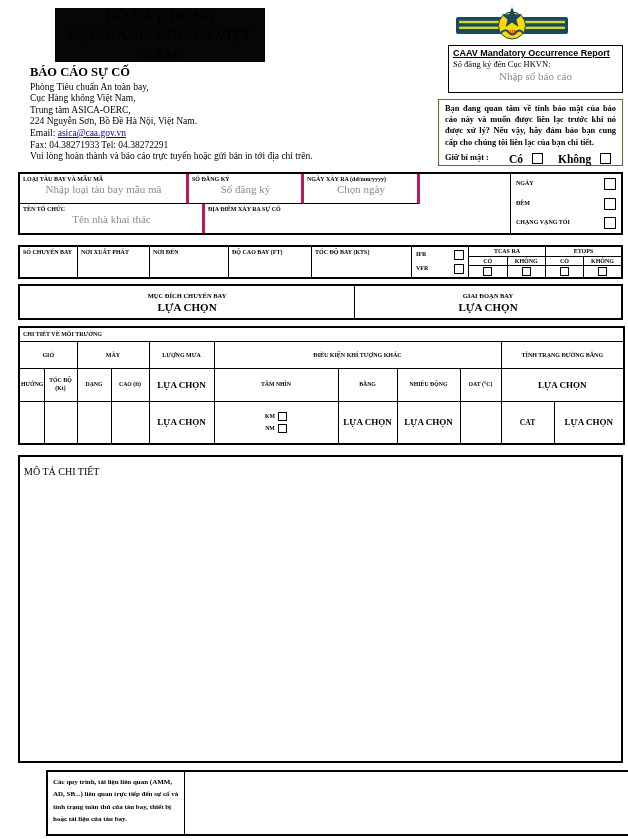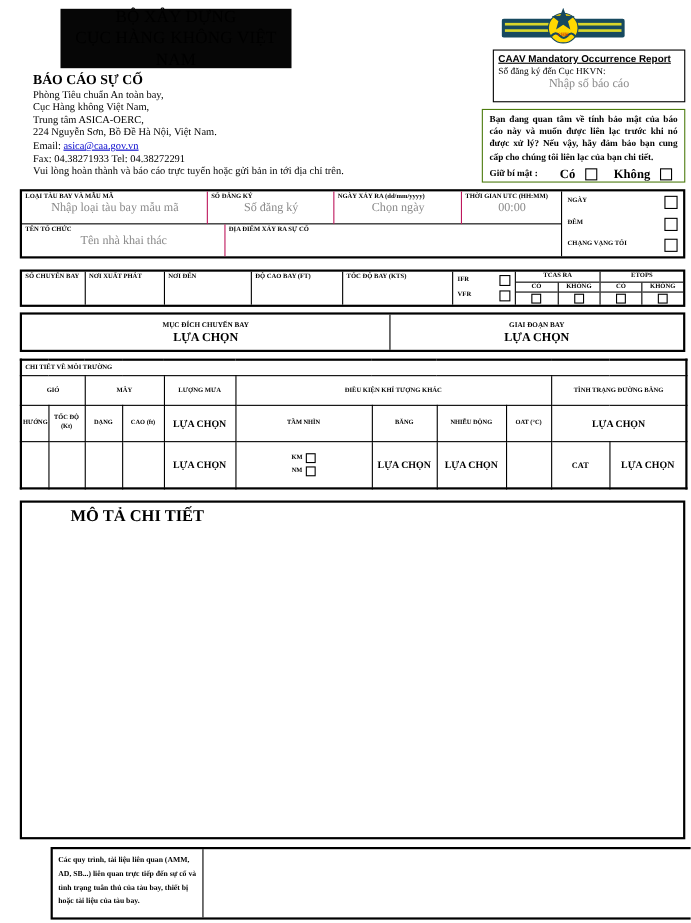--- a/index.html
+++ b/index.html
@@ -33,21 +33,21 @@
 
   .tbl{position:absolute;box-sizing:border-box;border:2px solid #000;background:#fff;}
   .lbl{font-weight:bold;font-size:6px;line-height:1.2;display:block;}
   .ph{color:#8a8a8a;font-size:11px;}
 
   
   #tbl-aircraft{left:18px;top:172px;width:605px;height:63px;}
   .ac-row{display:flex;width:490px;box-sizing:border-box;}
   .ac-row1{height:30px;}
   .ac-row2{height:29px;}
-  .ac-cell{box-sizing:border-box;border-right:1px solid #be185d;padding:2px 2px 0 3px;}
+  .ac-cell{box-sizing:border-box;border-right:3px solid #be185d;padding:2px 2px 0 3px;}
   .ac-row1 .ac-cell{border-bottom:1px solid #000;}
   .ac-ph{display:block;text-align:center;margin-top:0;}
   .daynight{position:absolute;top:0;right:0;width:111px;height:100%;box-sizing:border-box;
         display:flex;flex-direction:column;justify-content:space-between;padding:4px 5px;}
   .dn-row{display:flex;justify-content:space-between;align-items:center;}
   .dn-row .cb{width:12px;height:12px;}
 
   
   #tbl-flight{left:18px;top:245px;width:605px;height:34px;display:flex;}
   .fl-cell{box-sizing:border-box;border-right:1px solid #000;padding:2px 2px 0 3px;}
@@ -81,21 +81,21 @@
   .kmnm{display:flex;flex-direction:column;align-items:center;gap:3px;}
   .kmnm-row{display:flex;align-items:center;gap:3px;font-size:5.8px;font-weight:bold;}
   .kmnm-row .cb{width:9px;height:9px;}
 
   
   #box-summary{left:18px;top:455px;width:605px;height:308px;}
   .sum-row{height:31px;border-bottom:1px solid #000;display:flex;align-items:center;padding:0 4px;box-sizing:border-box;}
   .sum-lbl{font-weight:bold;font-size:9.5px;}
   .sum-ph{color:#8a8a8a;font-size:11px;margin-left:42px;}
   .detail-area{padding:4px;box-sizing:border-box;height:273px;}
-  .detail-lbl{font-weight:bold;font-size:15px;margin-left:40px;}
+  .detail-lbl{font-weight:normal;font-size:10px;}
 
   
   #box-docs{left:18px;top:770px;width:605px;height:66px;display:flex;margin-left:28px;}
   .docs-left{width:137px;box-sizing:border-box;border-right:1px solid #000;padding:4px 5px;
         font-size:7px;font-weight:bold;line-height:1.75;}
   .docs-right{flex:1;}
 </style>
 </head>
 <body>
 
@@ -152,24 +152,20 @@
         <span class="lbl">LOẠI TÀU BAY VÀ MẪU MÃ</span>
         <span class="ph ac-ph">Nhập loại tàu bay mẫu mã</span>
       </div>
       <div class="ac-cell" style="width:115px">
         <span class="lbl">SỐ ĐĂNG KÝ</span>
         <span class="ph ac-ph">Số đăng ký</span>
       </div>
       <div class="ac-cell" style="width:116px">
         <span class="lbl">NGÀY XẢY RA (dd/mm/yyyy)</span>
         <span class="ph ac-ph">Chọn ngày</span>
-      </div>
-      <div class="ac-cell" style="width:90px;border-right:none">
-        <span class="lbl">THỜI GIAN UTC (HH:MM)</span>
-        <span class="ph ac-ph">00:00</span>
       </div>
     </div>
     <div class="ac-row ac-row2">
       <div class="ac-cell" style="width:185px">
         <span class="lbl">TÊN TỔ CHỨC</span>
         <span class="ph ac-ph">Tên nhà khai thác</span>
       </div>
       <div class="ac-cell" style="width:305px;border-right:none">
         <span class="lbl">ĐỊA ĐIỂM  XẢY RA SỰ CỐ</span>
       </div>

